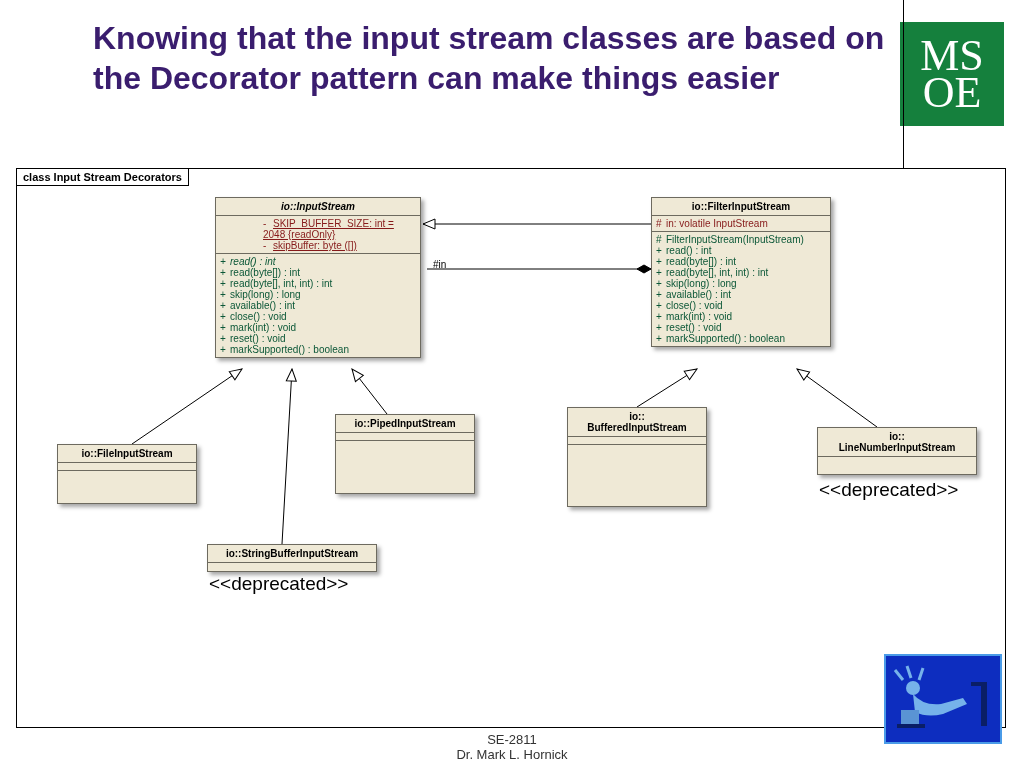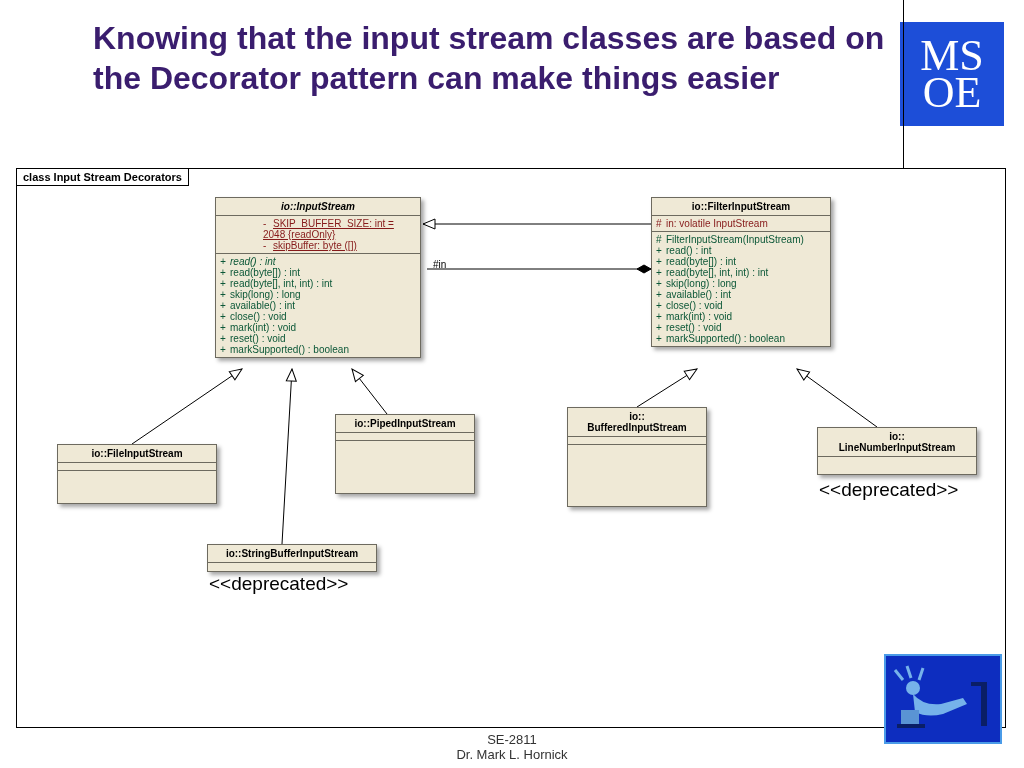--- a/index.html
+++ b/index.html
@@ -1,18 +1,18 @@
 <!DOCTYPE html>
 <html><head>
 <meta charset="utf-8">
 <style>
   * { box-sizing: border-box; margin: 0; padding: 0; }
   body { width: 1024px; height: 768px; font-family: Arial, sans-serif; background: #fff; position: relative; }
   .title { position: absolute; top: 18px; left: 48px; width: 800px; font-size: 32px; font-weight: bold; color: #3a1d6e; line-height: 1.25; margin-left: 45px; }
-  .logo { position: absolute; top: 22px; right: 20px; width: 104px; height: 104px; background: #1d4ed8; display: flex; flex-direction: column; justify-content: center; align-items: center; font-family: 'Times New Roman', serif; color: #fff; font-size: 44px; line-height: 0.85; }
+  .logo { position: absolute; top: 22px; right: 20px; width: 104px; height: 104px; background: #15803d; display: flex; flex-direction: column; justify-content: center; align-items: center; font-family: 'Times New Roman', serif; color: #fff; font-size: 44px; line-height: 0.85; }
   .logo .row { display: flex; }
   .diagram { position: absolute; top: 168px; left: 16px; width: 990px; height: 560px; border: 1px solid #000; }
   .diagram-label { position: absolute; top: -1px; left: -1px; border: 1px solid #000; background: #fff; padding: 2px 6px; font-size: 11px; font-weight: bold; text-align: center; }
   .vline { position: absolute; right: 120px; top: 0; width: 1px; height: 168px; background: #000;}
   .umlclass { position: absolute; border: 1px solid #6d6a5f; background: #efe9d6; box-shadow: 3px 3px 4px rgba(0,0,0,.35); font-size: 10px; }
   .umlclass .name { border-bottom: 1px solid #6d6a5f; text-align: center; font-weight: bold; padding: 3px 4px; font-style: normal;}
   .umlclass .name.italic { font-style: italic;}
   .umlclass .section { border-bottom: 1px solid #6d6a5f; padding: 2px 4px; }
   .umlclass .section:last-child { border-bottom: none; }
   .umlclass .attr { color: #861a1a; }
@@ -102,21 +102,21 @@
       <div class="op"><span class="vis">+</span><span>read(byte[], int, int) : int</span></div>
       <div class="op"><span class="vis">+</span><span>skip(long) : long</span></div>
       <div class="op"><span class="vis">+</span><span>available() : int</span></div>
       <div class="op"><span class="vis">+</span><span>close() : void</span></div>
       <div class="op"><span class="vis">+</span><span>mark(int) : void</span></div>
       <div class="op"><span class="vis">+</span><span>reset() : void</span></div>
       <div class="op"><span class="vis">+</span><span>markSupported() : boolean</span></div>
     </div>
   </div>
 
-  <div class="umlclass" style="left:40px; top:275px; width:160px; height:60px;">
+  <div class="umlclass" style="left:40px; top:275px; width:140px; height:60px;">
     <div class="name">io::FileInputStream</div>
     <div class="section" style="height:8px"></div>
     <div class="section" style="height:30px"></div>
   </div>
 
   <div class="umlclass" style="left:190px; top:375px; width:170px; height:28px;">
     <div class="name">io::StringBufferInputStream</div>
     <div class="section" style="height:4px"></div>
   </div>
 

